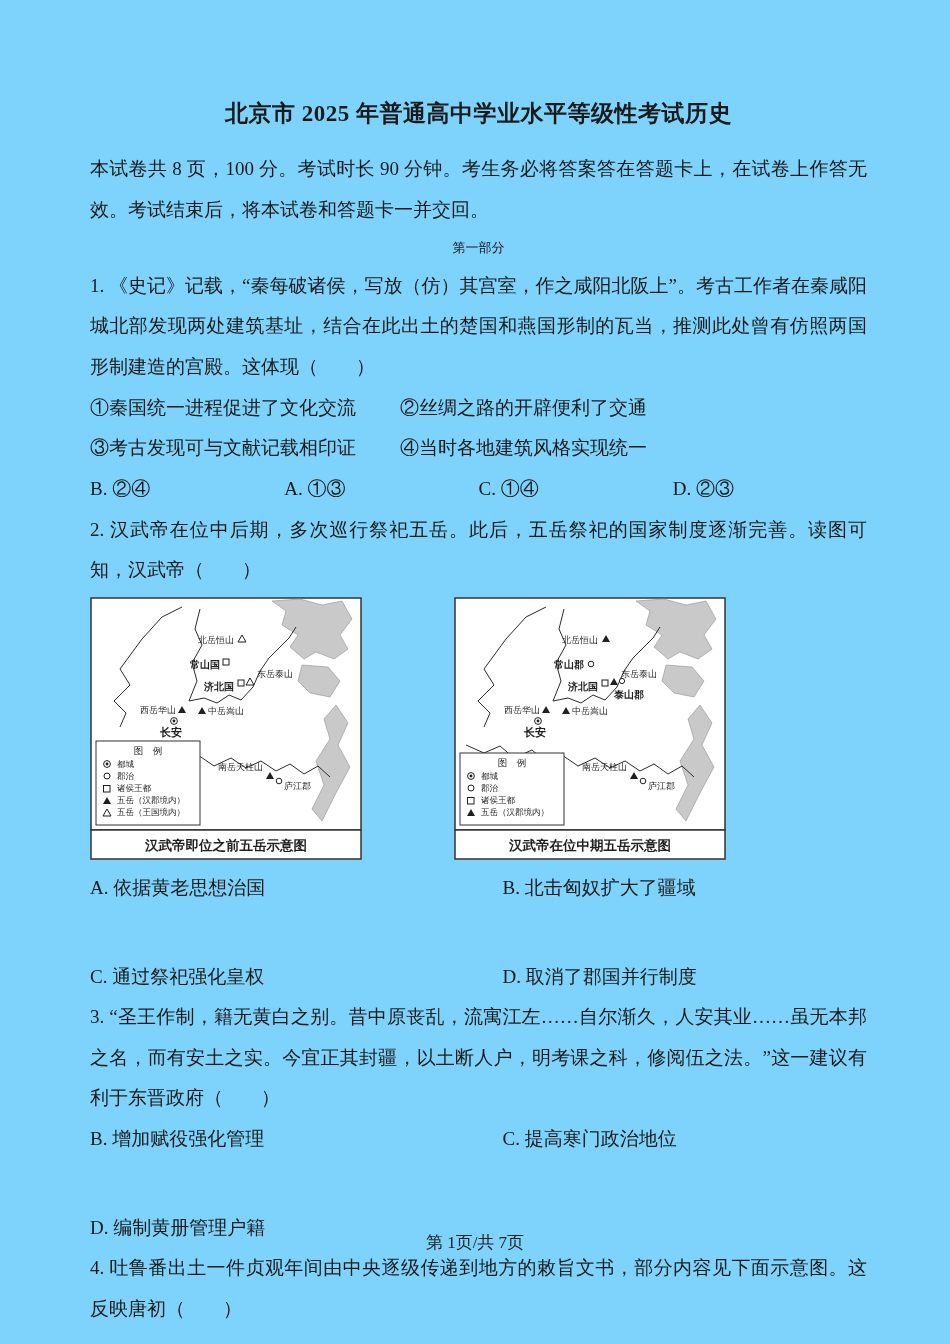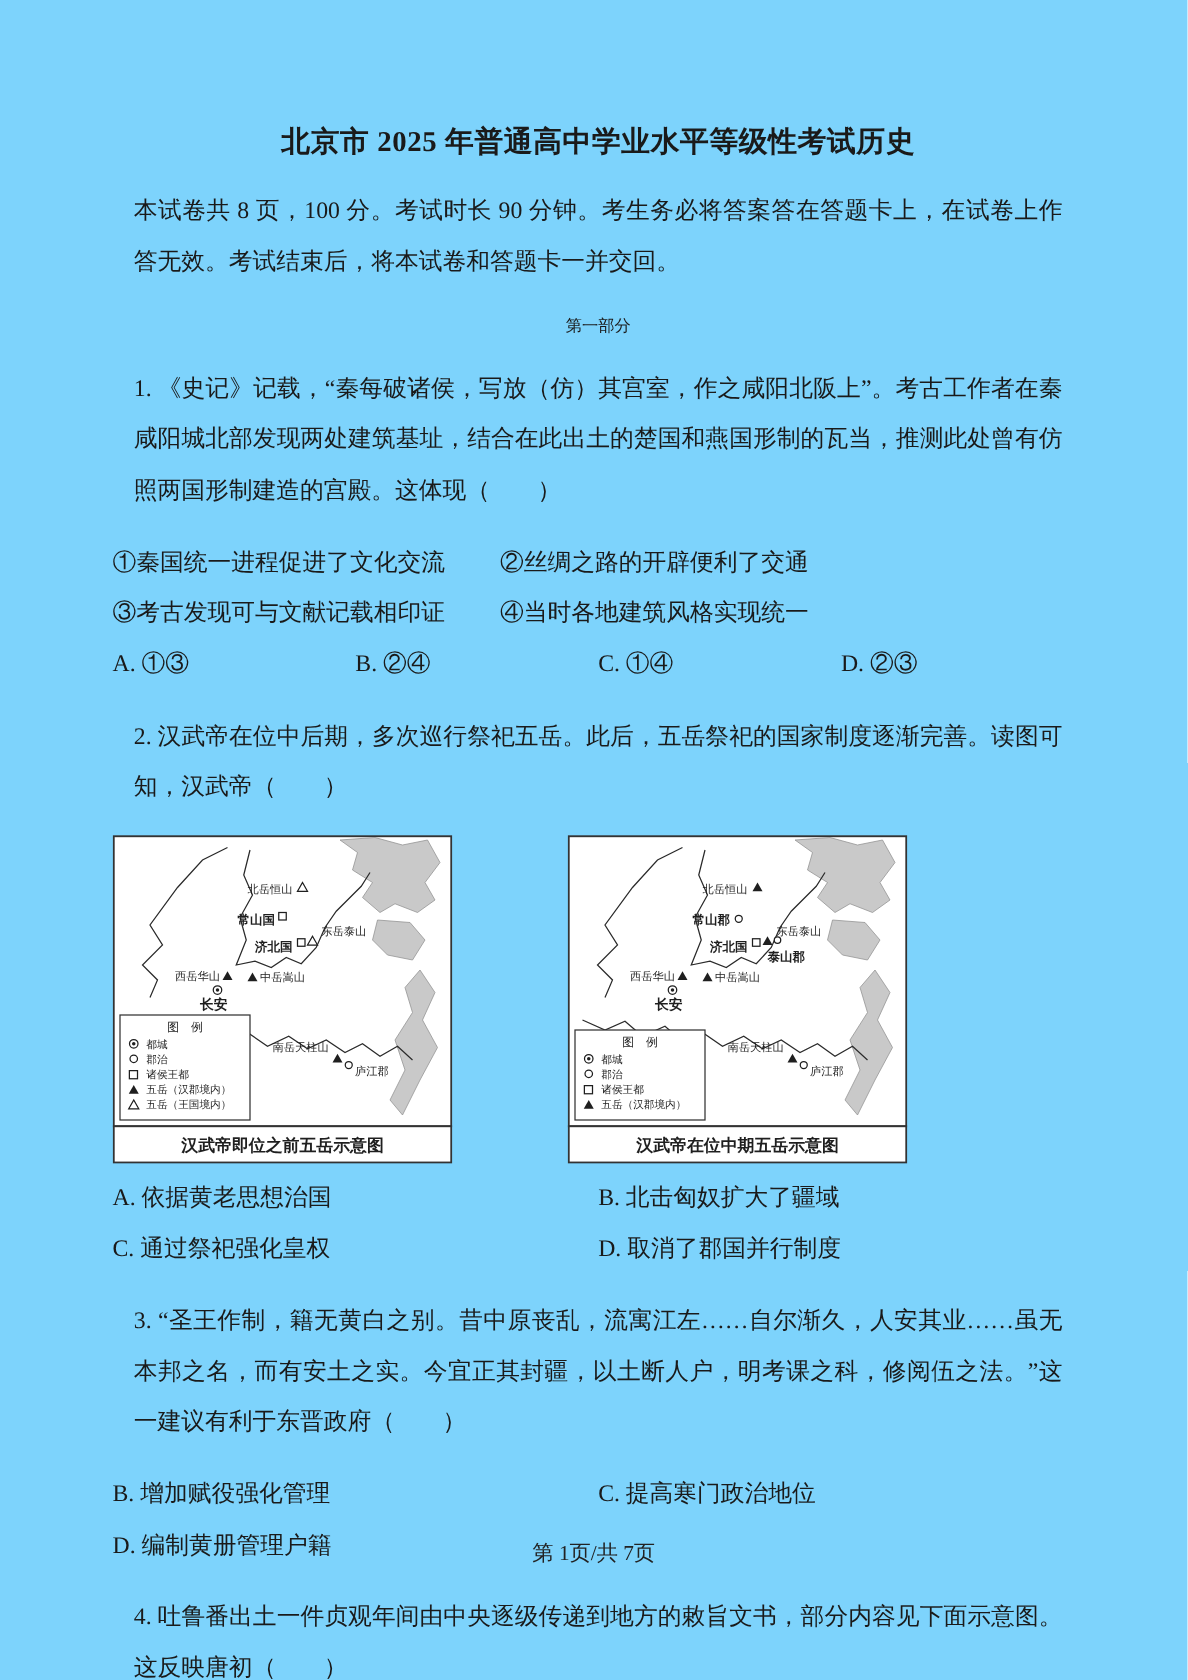--- a/index.html
+++ b/index.html
@@ -6,25 +6,25 @@
   .page {
     position:relative; width:950px; height:1344px; background:#7dd3fc;
     font-family:"Liberation Serif","DejaVu Serif",serif; color:#1a1a1a;
     overflow:hidden;
   }
   .content { position:absolute; left:90px; right:83px; top:98px; }
   .doc-title {
     font-size:23px; font-weight:700; text-align:center; margin:0 0 20px 0;
     letter-spacing:0.5px;
   }
-  p.body-text { font-size:19px; line-height:2.14; text-align:justify; margin:17px; }
+  p.body-text { font-size:19px; line-height:2.14; text-align:justify; margin:0; }
   .section-heading { font-size:13px; text-align:center; margin:4px 0 4px 0; line-height:2.1; }
   .statement-row { display:flex; gap:44px; font-size:19px; line-height:2.14; }
   .options-grid-4 { display:grid; grid-template-columns:repeat(4,1fr); font-size:19px; line-height:2.14; }
-  .options-grid-2 { display:grid; grid-template-columns:1fr 1fr; font-size:19px; line-height:2.14; }
+  .options-grid-2 { display:grid; grid-template-columns:1fr 1fr; font-size:19px; line-height:2.14;gap:48px; }
   .figure-row { display:flex; gap:92px; margin:6px 0 8px 0; }
   .map-figure { width:272px; height:263px; }
   svg text { font-family:"Liberation Serif","DejaVu Serif",serif; fill:#1f1f1f; }
   .map-caption-text { font-weight:700; }
   .footer {
     position:absolute; left:0; right:0; bottom:90px; text-align:center;
     font-size:17px; color:#222;
   }
 </style>
 </head>
@@ -44,22 +44,22 @@
       <p class="body-text">1. 《史记》记载，“秦每破诸侯，写放（仿）其宫室，作之咸阳北阪上”。考古工作者在秦咸阳城北部发现两处建筑基址，结合在此出土的楚国和燕国形制的瓦当，推测此处曾有仿照两国形制建造的宫殿。这体现（　　）</p>
       <div class="statement-row">
         <span>①秦国统一进程促进了文化交流</span>
         <span>②丝绸之路的开辟便利了交通</span>
       </div>
       <div class="statement-row">
         <span>③考古发现可与文献记载相印证</span>
         <span>④当时各地建筑风格实现统一</span>
       </div>
       <div class="options-grid-4">
+        <span>B. ②④</span>
         <span>A. ①③</span>
-        <span>B. ②④</span>
         <span>C. ①④</span>
         <span>D. ②③</span>
       </div>
     </div>
 
     <div>
       <p class="body-text">2. 汉武帝在位中后期，多次巡行祭祀五岳。此后，五岳祭祀的国家制度逐渐完善。读图可知，汉武帝（　　）</p>
 
       <div class="figure-row">
 

